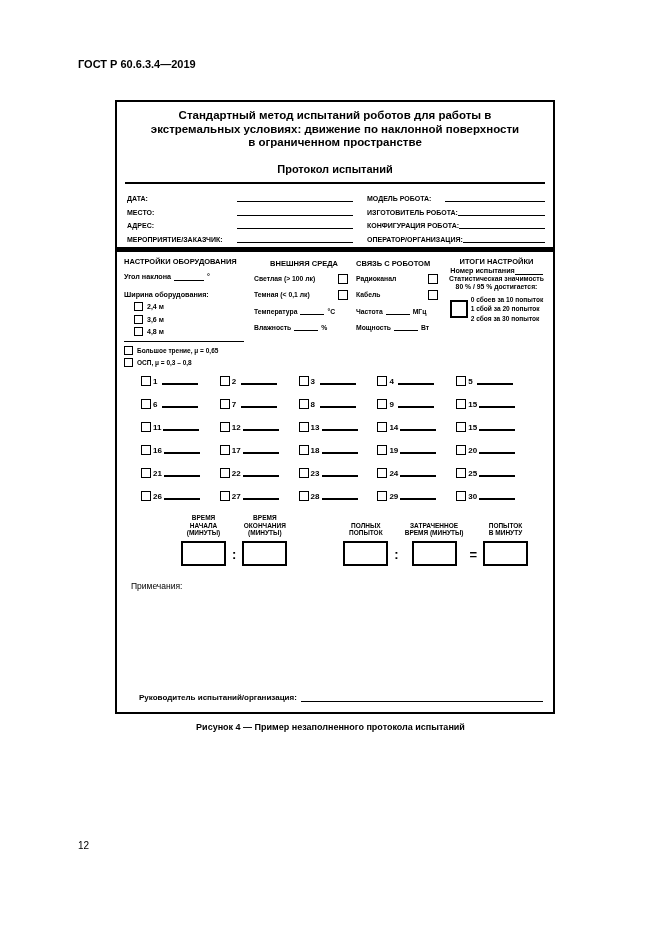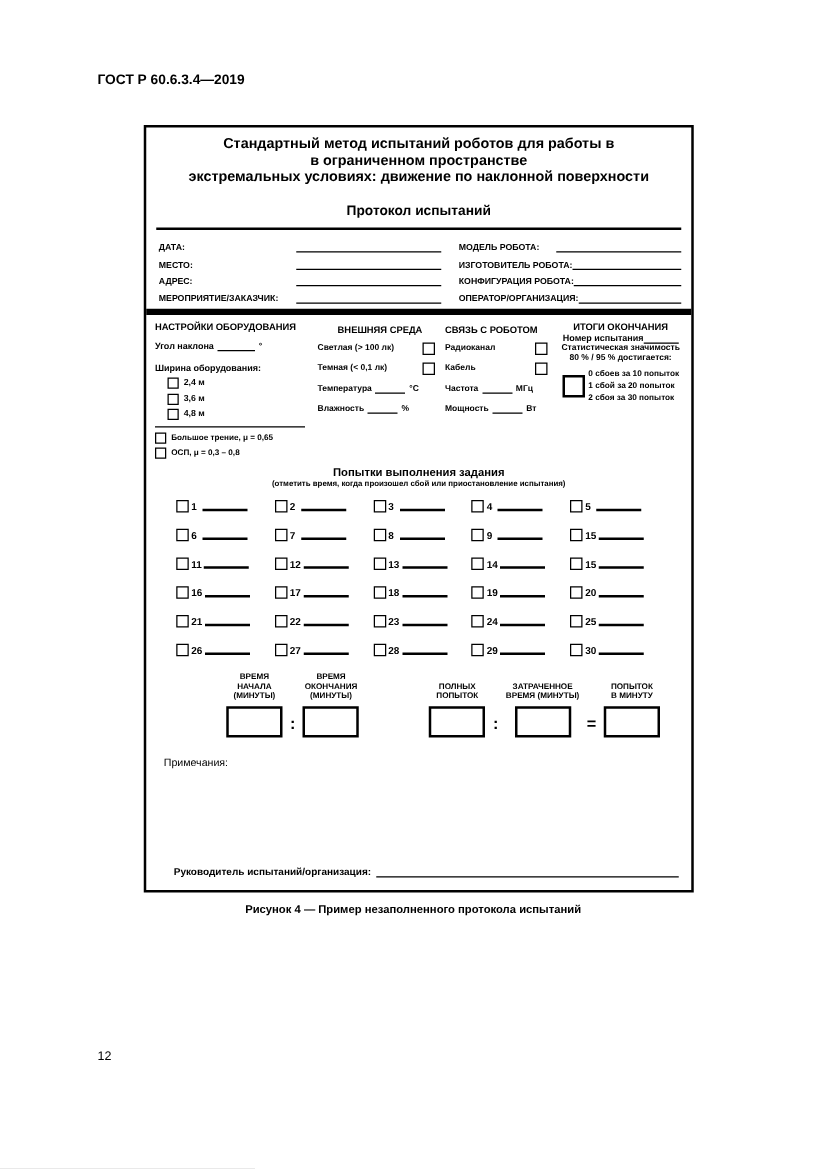--- a/index.html
+++ b/index.html
@@ -88,22 +88,22 @@
 
 <div class="page">
 
   <div class="doc-header">ГОСТ Р 60.6.3.4—2019</div>
 
   <div class="formbox">
 
     <div class="ftitle">
 
     <div class="ftl">Стандартный метод испытаний роботов для работы в</div>
+        <div class="ftl">экстремальных условиях: движение по наклонной поверхности</div>
         <div class="ftl">в ограниченном пространстве</div>
-        <div class="ftl">экстремальных условиях: движение по наклонной поверхности</div>
       </div>
 
     <div class="fsub">Протокол испытаний</div>
     <div class="rule"></div>
 
     <div class="meta">
 
     <div class="meta-row">
         <div class="meta-left">
           <span class="mlabel">ДАТА:</span>
@@ -237,43 +237,39 @@
           </div>
             <div class="fldrow">
             <span>Мощность</span>
             <span class="ul w24"></span>
             <span>Вт</span>
           </div>
           </div>
       </div>
 
       <div class="rescol">
-        <div class="shead c">ИТОГИ ОКОНЧАНИЯ</div>
+        <div class="shead c">ИТОГИ НАСТРОЙКИ</div>
         <div class="numline">
           <span>Номер испытания</span>
           <span class="ul w28"></span>
         </div>
         <div class="sigline">Статистическая значимость</div>
         <div class="sigline">80 % / 95 % достигается:</div>
         <div class="critrow">
           <span class="bigcb"></span>
           <div>
 
           <div class="crit">0 сбоев за 10 попыток</div>
               <div class="crit">1 сбой за 20 попыток</div>
               <div class="crit">2 сбоя за 30 попыток</div>
             </div>
         </div>
       </div>
     </div>
 
-    <div class="attempts-head">
-      <div class="atitle">Попытки выполнения задания</div>
-      <div class="asub">(отметить время, когда произошел сбой или приостановление испытания)</div>
-    </div>
 
     <div class="attempt-grid">
 
     <div class="att">
         <span class="cb"></span>
         <span class="anum">1</span>
         <span class="ul"></span>
       </div>
         <div class="att">
         <span class="cb"></span>

